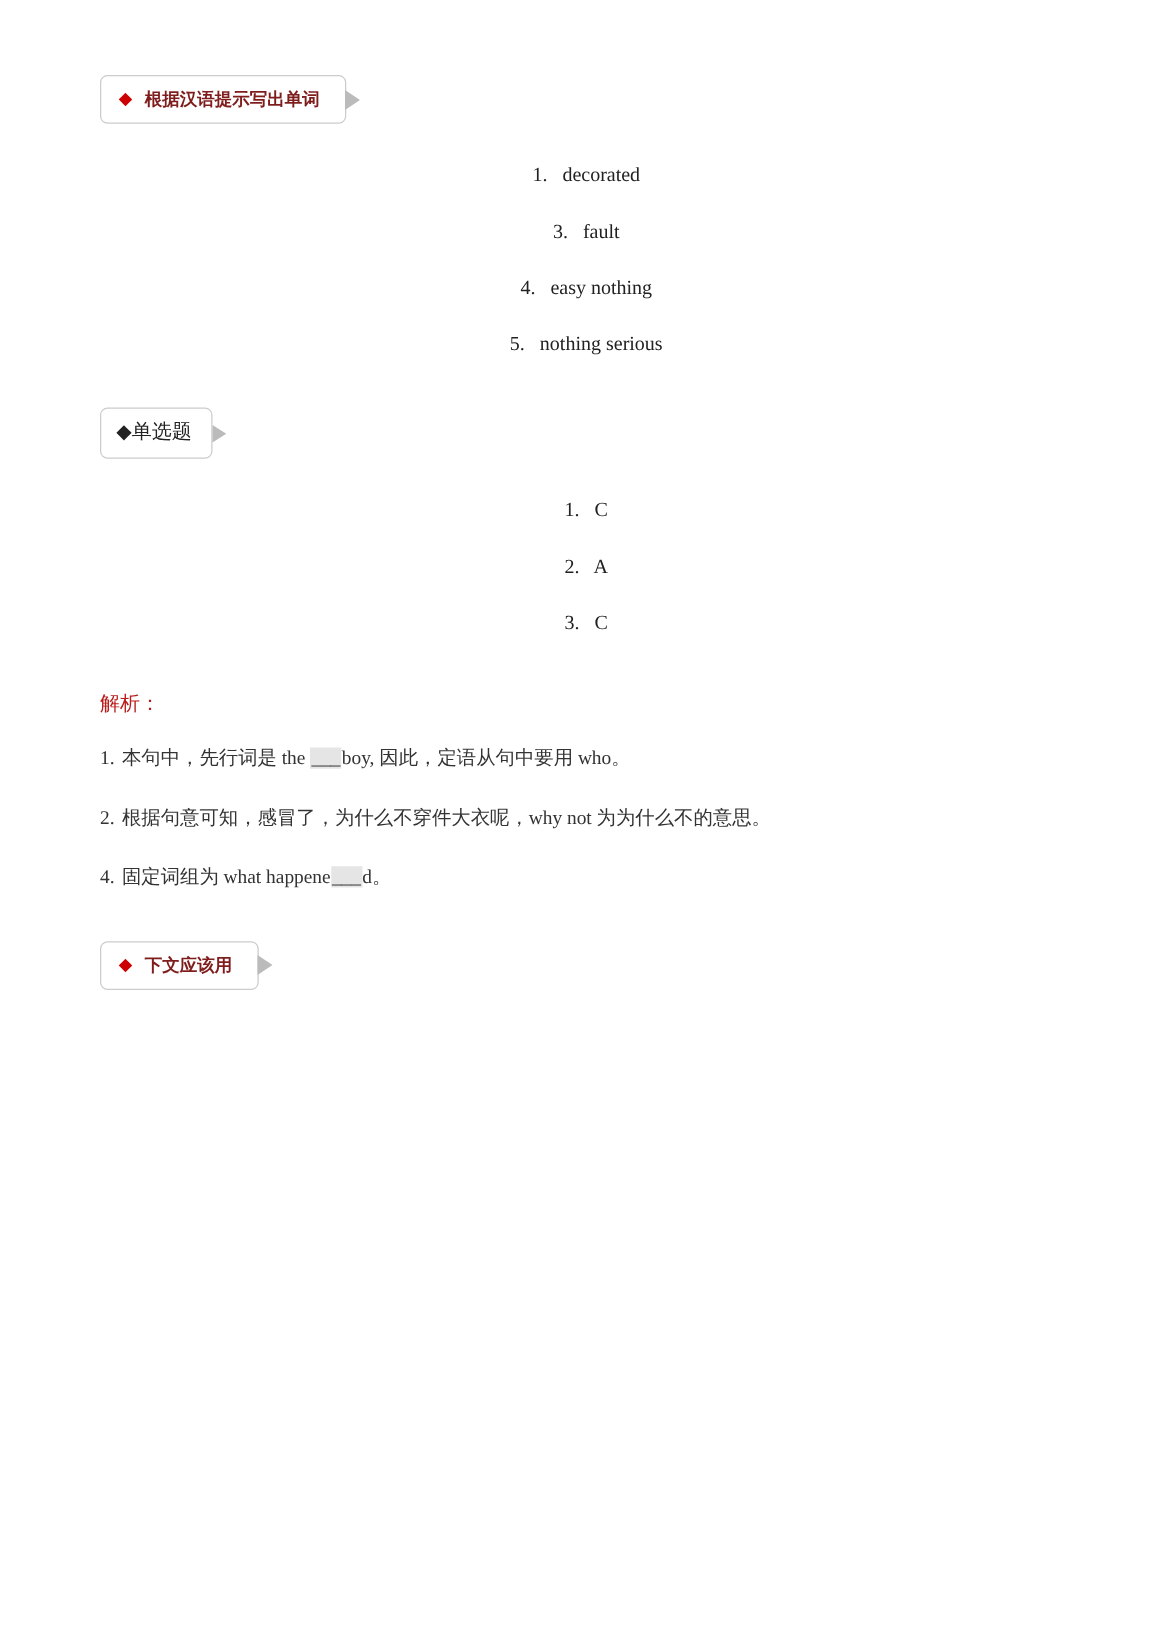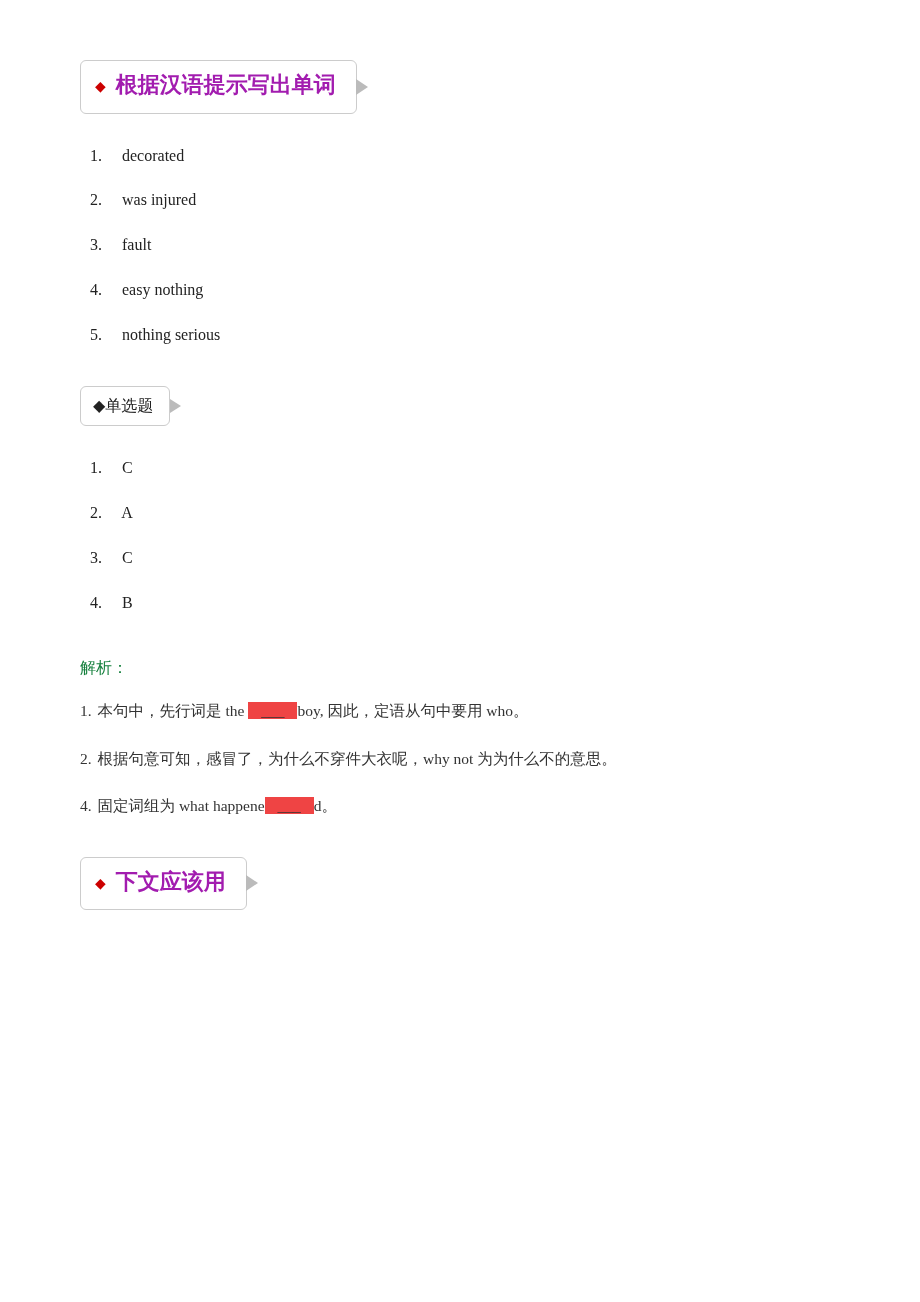--- a/index.html
+++ b/index.html
@@ -29,43 +29,44 @@
       position: relative;
     }
 
     .section-header .diamond {
       color: #cc0000;
       font-size: 14px;
       margin-right: 10px;
     }
 
     .section-header .title-text {
-      color: #a21caf;
-      font-size: 22px;
+      color: #7f1d1d;
+      font-size: 14px;
       font-weight: bold;
-      font-family: Liberation Mono, monospace;
+      font-family: Liberation Sans, sans-serif;
     }
 
     .section-header::after {
       content: '';
       position: absolute;
       right: -12px;
       top: 50%;
       transform: translateY(-50%);
       width: 0;
       height: 0;
       border-top: 8px solid transparent;
       border-bottom: 8px solid transparent;
       border-left: 12px solid #bbbbbb;
     }
 
     .answer-list {
       list-style: none;
       margin-bottom: 36px;
       padding-left: 10px;
+      text-align: center;
     }
 
     .answer-list li {
       margin-bottom: 16px;
       font-size: 16px;
       color: #222222;
     }
 
     .answer-list li .num {
       display: inline-block;
@@ -80,41 +81,41 @@
     .section {
       margin-bottom: 36px;
     }
 
     .analysis-section {
       margin-top: 8px;
     }
 
     .analysis-title {
       font-size: 16px;
-      color: #15803d;
+      color: #b91c1c;
       margin-bottom: 14px;
       font-family: "SimSun", "宋体", serif;
     }
 
     .analysis-item {
       margin-bottom: 18px;
       font-size: 15.5px;
       line-height: 1.9;
       color: #333333;
       font-family: "SimSun", "宋体", serif;
     }
 
     .analysis-item .item-num {
       display: inline;
       margin-right: 2px;
     }
 
     .highlight-yellow {
-      background-color: #ef4444;
-      padding: 0 13px;
+      background-color: #e5e5e5;
+      padding: 0 1px;
     }
 
     .small-section-header {
       display: inline-flex;
       align-items: center;
       border: 1.5px solid #cccccc;
       border-radius: 6px;
       padding: 5px 16px 5px 12px;
       margin-bottom: 28px;
       position: relative;
@@ -141,24 +142,20 @@
     <span class="diamond">◆</span>
     <span class="title-text">根据汉语提示写出单词</span>
   </div>
 
   <ul class="answer-list">
     <li>
       <span class="num">1.</span>
       <span class="answer-text">decorated</span>
     </li>
     <li>
-      <span class="num">2.</span>
-      <span class="answer-text">was injured</span>
-    </li>
-    <li>
       <span class="num">3.</span>
       <span class="answer-text">fault</span>
     </li>
     <li>
       <span class="num">4.</span>
       <span class="answer-text">easy nothing</span>
     </li>
     <li>
       <span class="num">5.</span>
       <span class="answer-text">nothing serious</span>
@@ -178,24 +175,20 @@
       <span class="answer-text">C</span>
     </li>
     <li>
       <span class="num">2.</span>
       <span class="answer-text">A</span>
     </li>
     <li>
       <span class="num">3.</span>
       <span class="answer-text">C</span>
     </li>
-    <li>
-      <span class="num">4.</span>
-      <span class="answer-text">B</span>
-    </li>
   </ul>
 
   
   <div class="analysis-section">
     <div class="analysis-title">解析：</div>
 
     <div class="analysis-item">
       <span class="item-num">1.</span>
       本句中，先行词是 the <span class="highlight-yellow">___</span>boy, 因此，定语从句中要用 who。
     </div>

